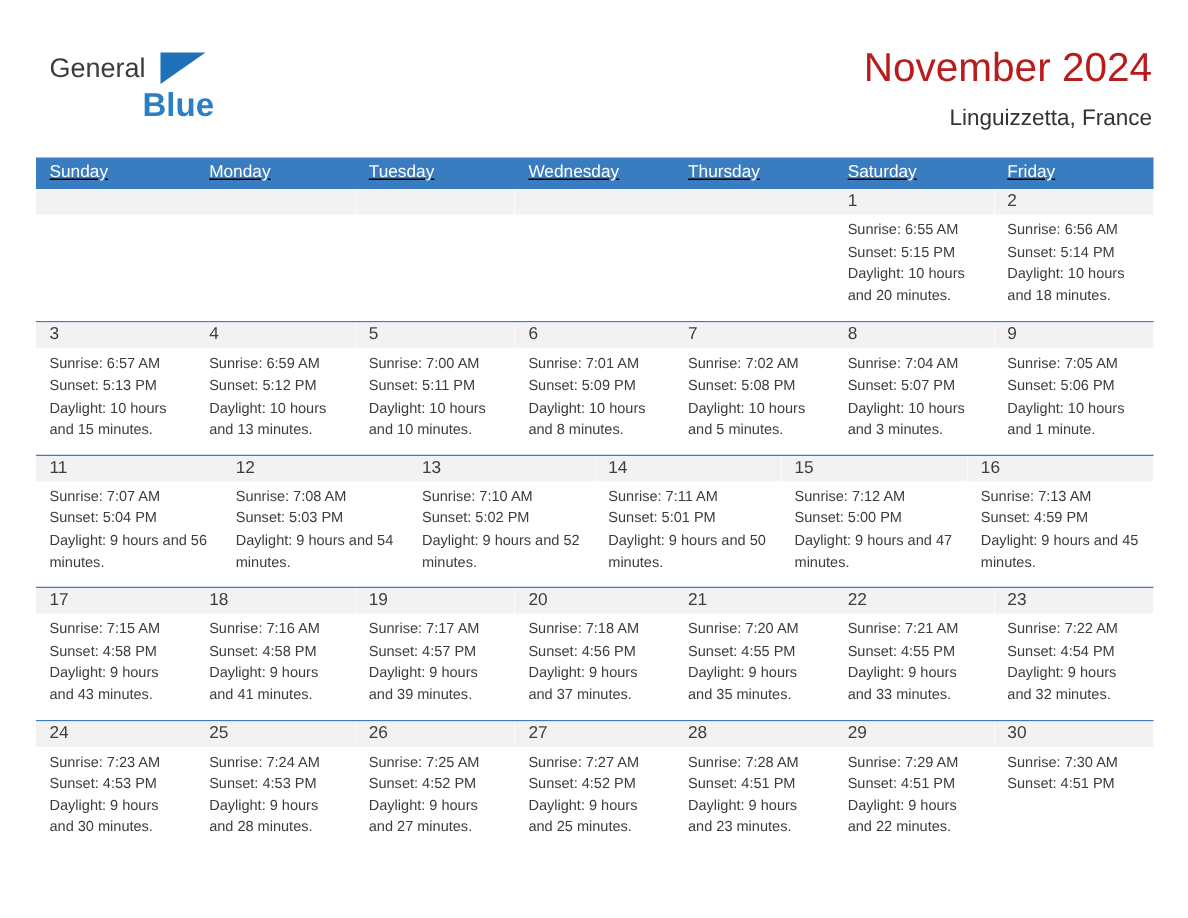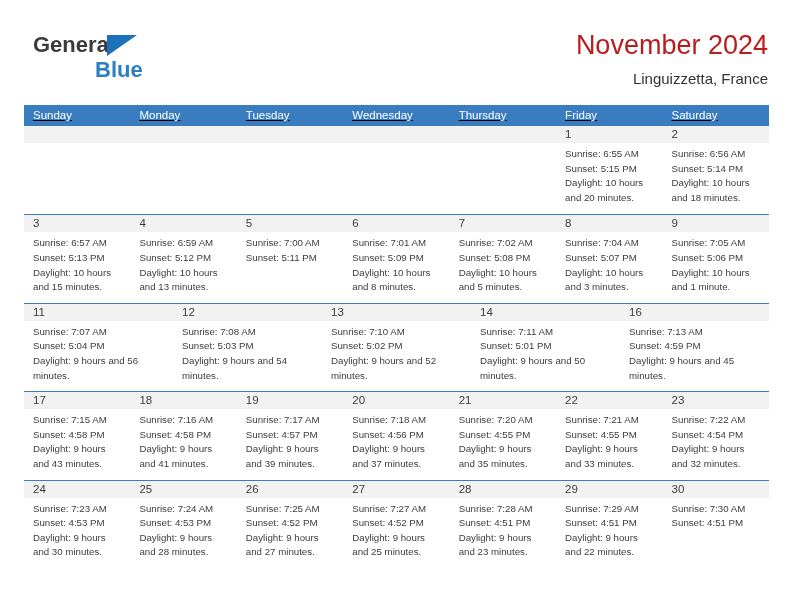--- a/index.html
+++ b/index.html
@@ -29,24 +29,24 @@
     position: absolute;
     left: 9px;
     top: 4px;
     width: 160px;
     height: 58px;
   }
   .logo-general {
     position: absolute;
     left: 0;
     top: 0;
-    font-size: 22px;
+    font-size: 18px;
     color: #3b3b3b;
     letter-spacing: 0px;
-    font-weight: 700;
+    font-weight: 400;
     line-height: 26px;
   }
   .logo-triangle {
     position: absolute;
     left: 74px;
     top: 3px;
     width: 0;
     height: 0;
     border-left: 30px solid #1d71b8;
     border-bottom: 21px solid transparent;
@@ -163,22 +163,22 @@
     </div>
   </div>
 
   <div class="calendar">
     <div class="dow-row" id="dow-row">
         <div class="dow-cell">Sunday</div>
         <div class="dow-cell">Monday</div>
         <div class="dow-cell">Tuesday</div>
         <div class="dow-cell">Wednesday</div>
         <div class="dow-cell">Thursday</div>
+        <div class="dow-cell">Saturday</div>
         <div class="dow-cell">Friday</div>
-        <div class="dow-cell">Saturday</div>
       </div>
     <div id="weeks-container">
         <div class="week-row">
           <div class="day-cell empty">
             <div class="date-strip">
               <div class="date-num"></div>
             </div>
           </div>
           <div class="day-cell empty">
             <div class="date-strip">
@@ -242,20 +242,21 @@
               <div class="cell-daylight">Daylight: 10 hours and 13 minutes.</div>
             </div>
           </div>
           <div class="day-cell">
             <div class="date-strip">
               <div class="date-num">5</div>
             </div>
             <div class="cell-body">
               <div class="cell-line">Sunrise: 7:00 AM</div>
               <div class="cell-line">Sunset: 5:11 PM</div>
+              <div class="cell-daylight">Daylight: 10 hours and 10 minutes.</div>
             </div>
           </div>
           <div class="day-cell">
             <div class="date-strip">
               <div class="date-num">6</div>
             </div>
             <div class="cell-body">
               <div class="cell-line">Sunrise: 7:01 AM</div>
               <div class="cell-line">Sunset: 5:09 PM</div>
               <div class="cell-daylight">Daylight: 10 hours and 8 minutes.</div>
@@ -328,20 +329,30 @@
               <div class="date-num">14</div>
             </div>
             <div class="cell-body">
               <div class="cell-line">Sunrise: 7:11 AM</div>
               <div class="cell-line">Sunset: 5:01 PM</div>
               <div class="cell-daylight">Daylight: 9 hours and 50 minutes.</div>
             </div>
           </div>
           <div class="day-cell">
             <div class="date-strip">
+              <div class="date-num">15</div>
+            </div>
+            <div class="cell-body">
+              <div class="cell-line">Sunrise: 7:12 AM</div>
+              <div class="cell-line">Sunset: 5:00 PM</div>
+              <div class="cell-daylight">Daylight: 9 hours and 47 minutes.</div>
+            </div>
+          </div>
+          <div class="day-cell">
+            <div class="date-strip">
               <div class="date-num">16</div>
             </div>
             <div class="cell-body">
               <div class="cell-line">Sunrise: 7:13 AM</div>
               <div class="cell-line">Sunset: 4:59 PM</div>
               <div class="cell-daylight">Daylight: 9 hours and 45 minutes.</div>
             </div>
           </div>
         </div>
         <div class="week-row">

